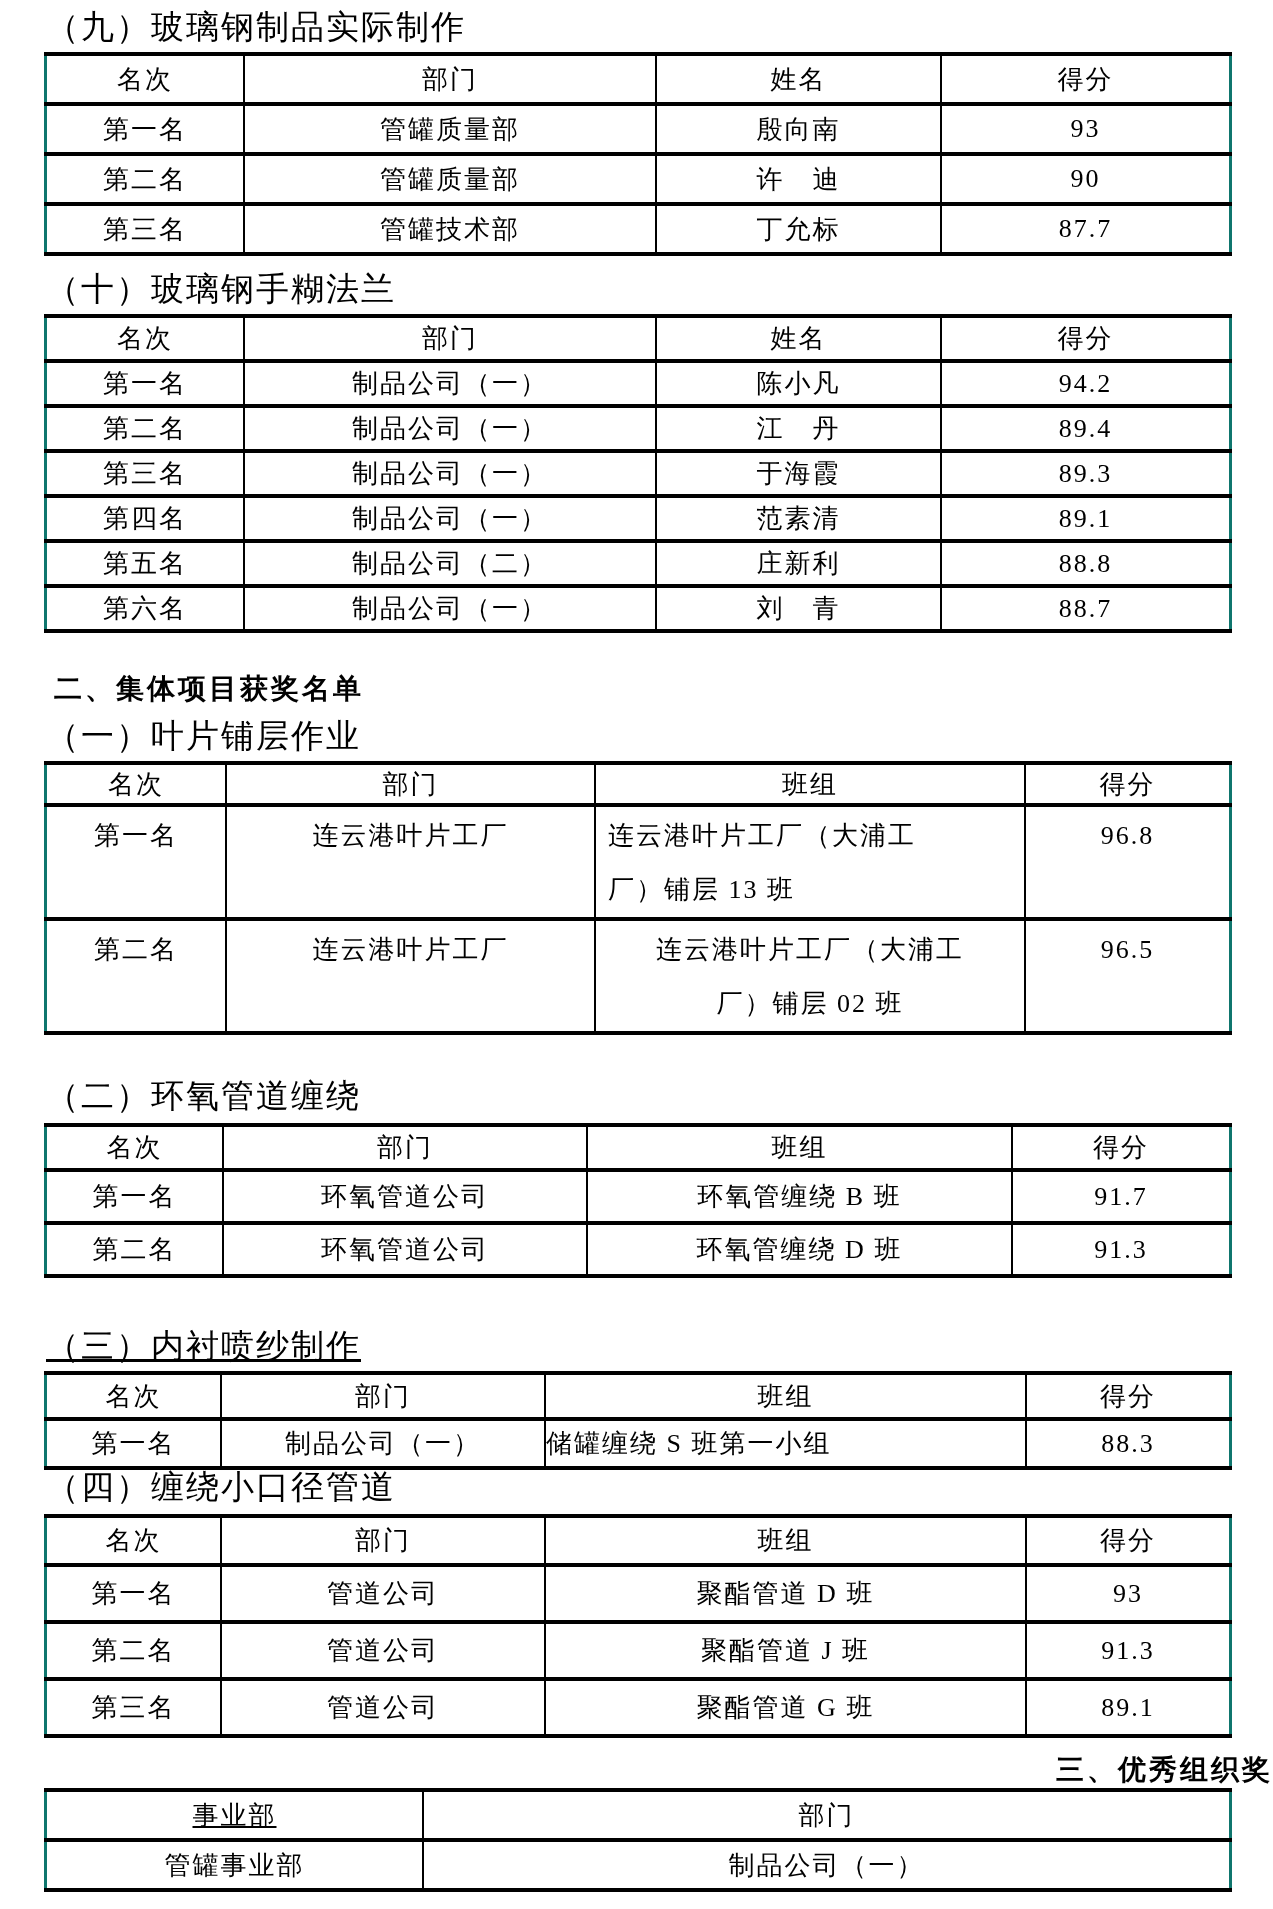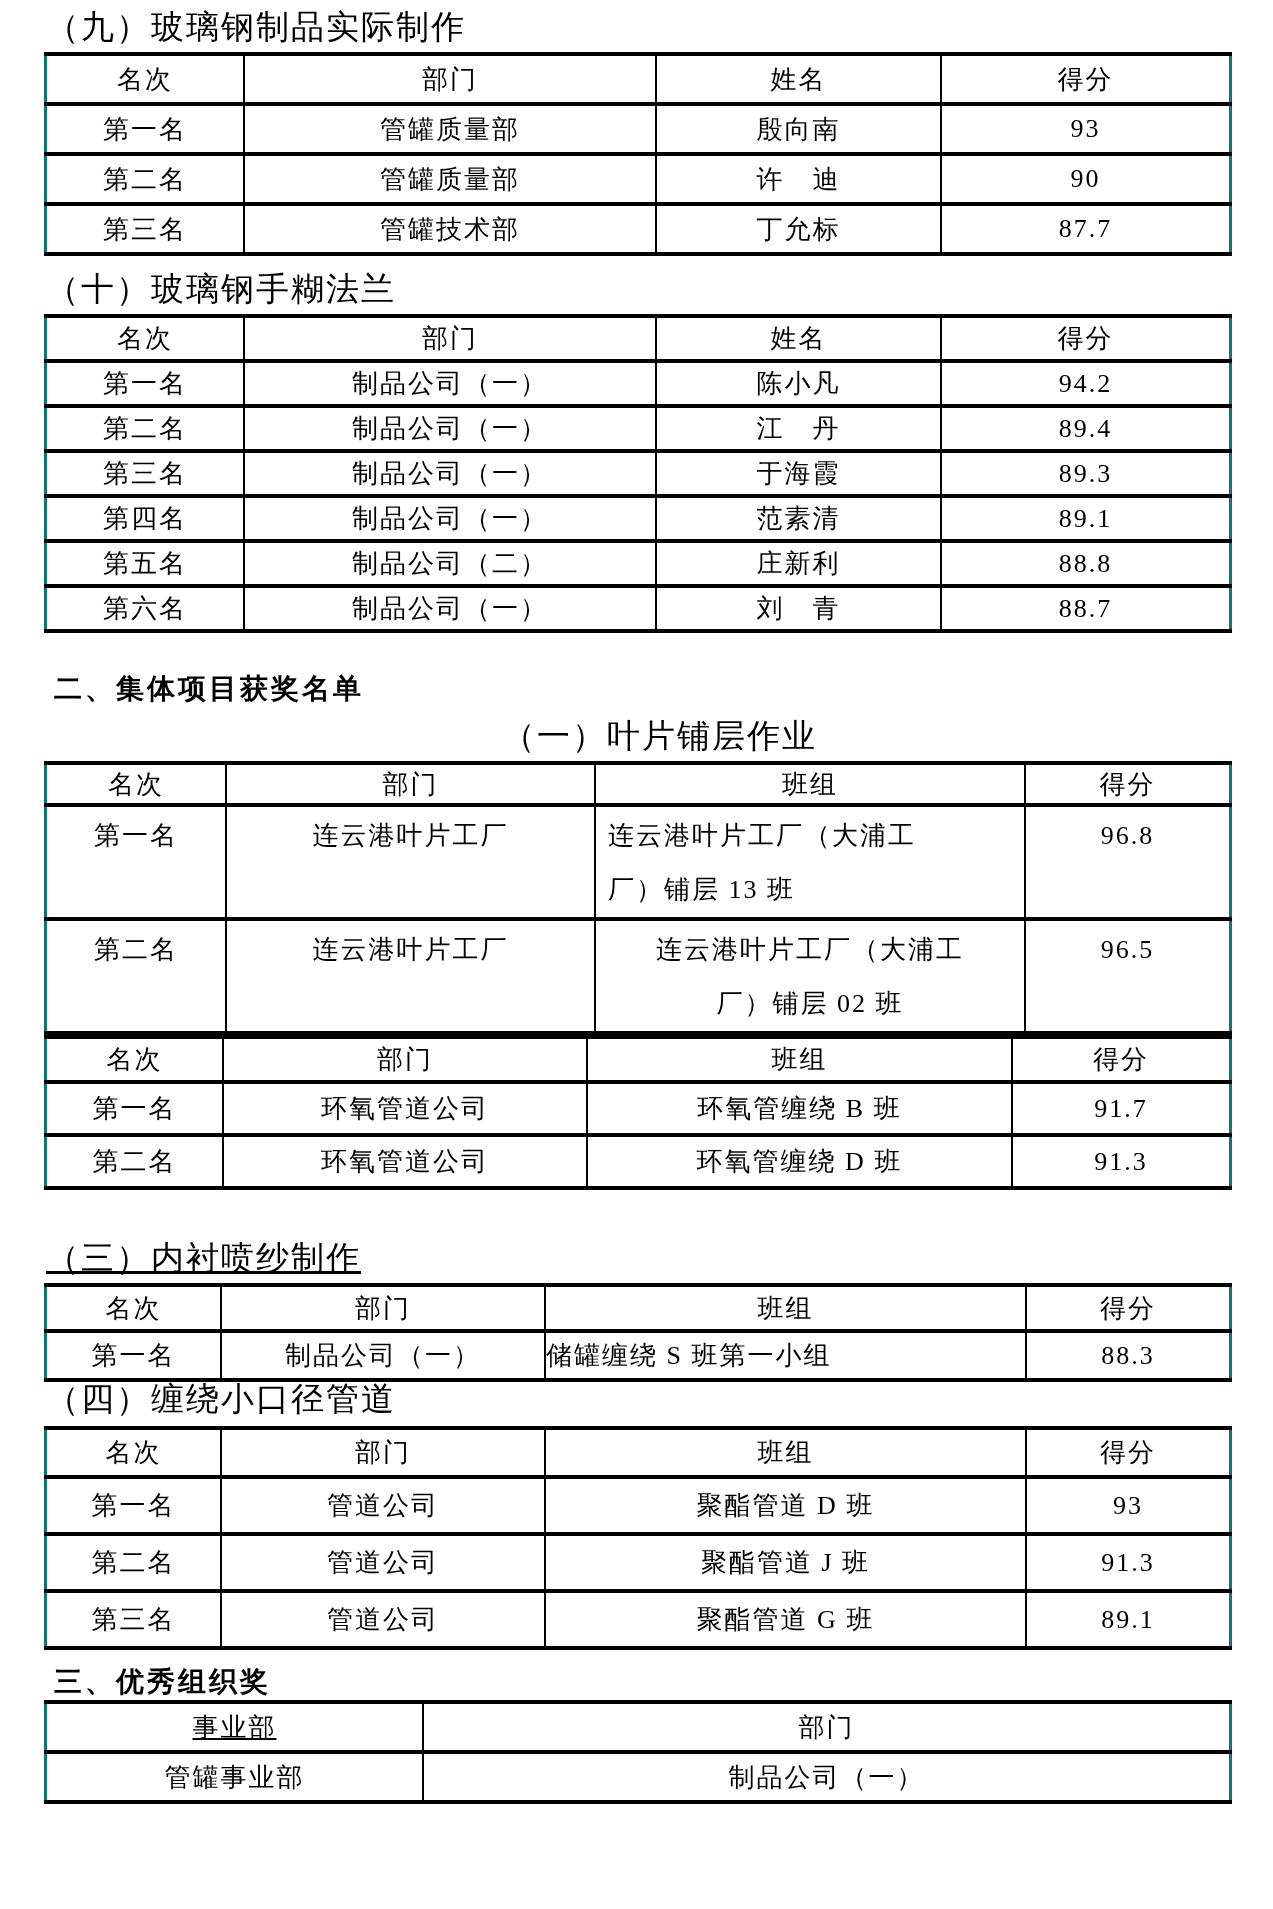--- a/index.html
+++ b/index.html
@@ -58,21 +58,21 @@
   #t9 th:nth-child(2) { width: 410px; }
   #t9 th:nth-child(3) { width: 283px; }
   
   #t10 { margin-top: 0; }
   #t10 tr { height: 45px; }
   #t10 th:nth-child(1) { width: 196px; }
   #t10 th:nth-child(2) { width: 410px; }
   #t10 th:nth-child(3) { width: 283px; }
   #h10 { margin-top: 16px; }
   #hCollective { margin-top: 38px; }
-  #hA1 { margin-top: 12px; text-align: center; }
+  #hA1 { margin-top: 12px; }
   
   #tA1 thead tr { height: 42px; }
   #tA1 tbody tr { height: 98px; }
   #tA1 th:nth-child(1) { width: 178px; }
   #tA1 th:nth-child(2) { width: 367px; }
   #tA1 th:nth-child(3) { width: 428px; }
   #tA1 tbody td {
     vertical-align: top;
     line-height: 54px;
     padding-top: 2px;
@@ -101,21 +101,21 @@
   #tA3 th:nth-child(2) { width: 322px; }
   #tA3 th:nth-child(3) { width: 479px; }
   #tA3 tbody td:nth-child(3) { text-align: left; }
   #hA4 { margin-bottom: 10px; }
   
   #tA4 thead tr { height: 49px; }
   #tA4 tbody tr { height: 57px; }
   #tA4 th:nth-child(1) { width: 173px; }
   #tA4 th:nth-child(2) { width: 322px; }
   #tA4 th:nth-child(3) { width: 479px; }
-  #hOrg { margin-top: 14px; }
+  #hOrg { margin-top: 14px; text-align: right; }
   
   #tOrg { margin-top: 0; }
   #tOrg thead tr { height: 50px; }
   #tOrg tbody tr { height: 50px; }
   #tOrg th:nth-child(1) { width: 375px; text-decoration: underline; }
 </style>
 </head>
 <body>
 
 <div class="doc">
@@ -225,20 +225,21 @@
         <tr>
           <td>第二名</td>
           <td>连云港叶片工厂</td>
           <td>连云港叶片工厂（大浦工
 厂）铺层 02 班</td>
           <td>96.5</td>
         </tr>
       </tbody>
     </table>
 
+  <div class="sub-heading" id="hA2">（二）环氧管道缠绕</div>
   <table class="award" id="tA2">
       <thead>
         <tr>
           <th>名次</th>
           <th>部门</th>
           <th>班组</th>
           <th>得分</th>
         </tr>
       </thead>
       <tbody>

